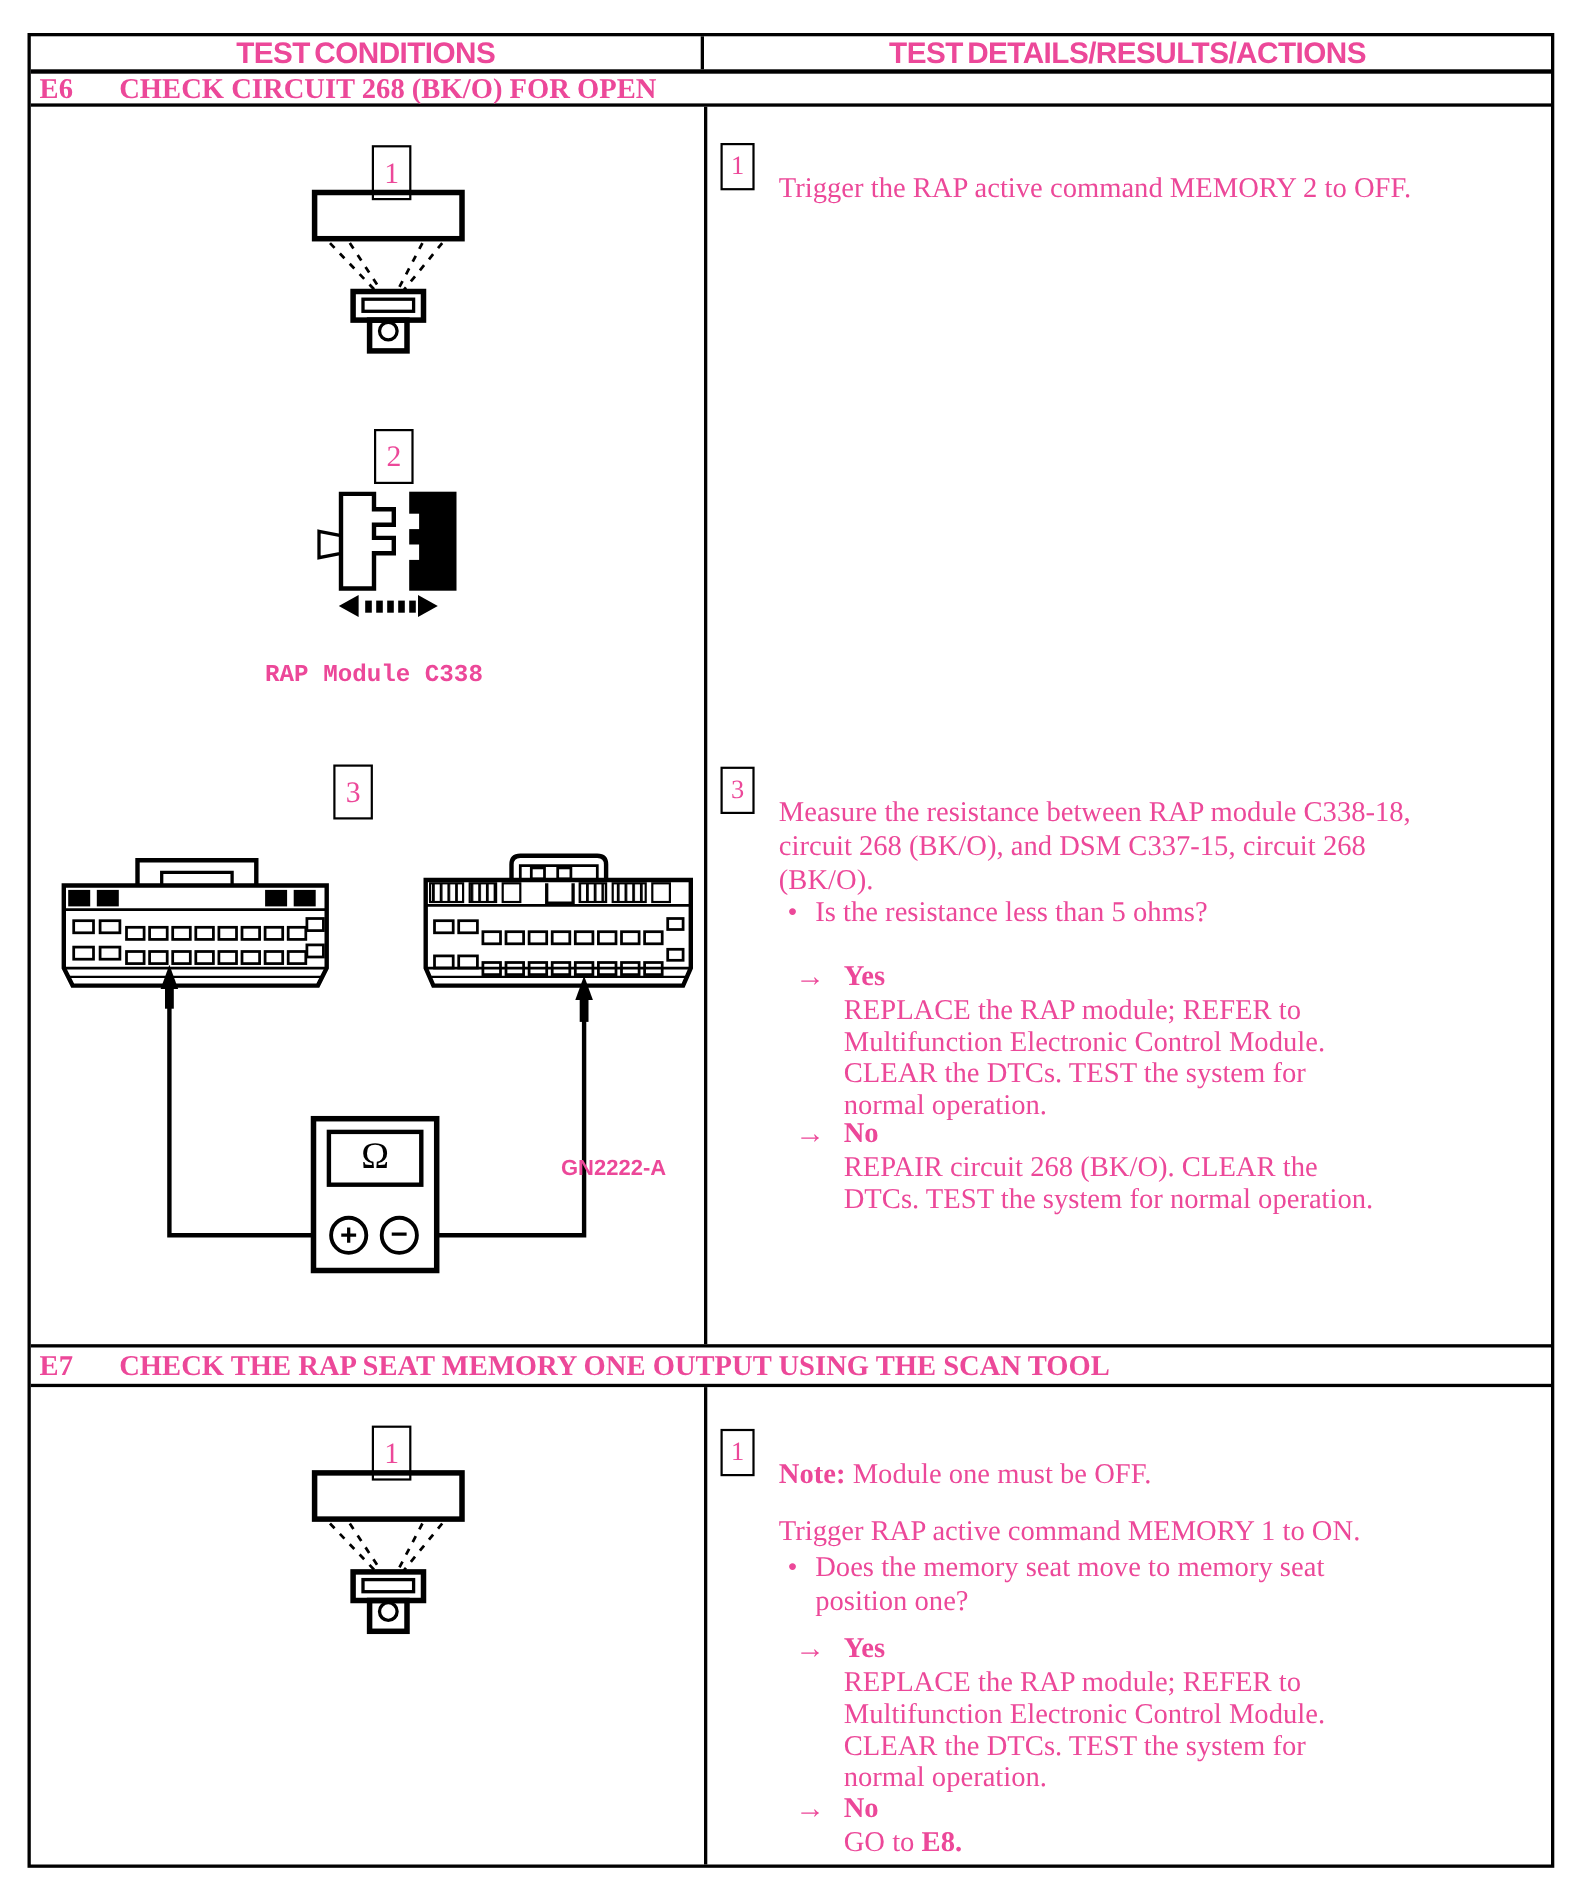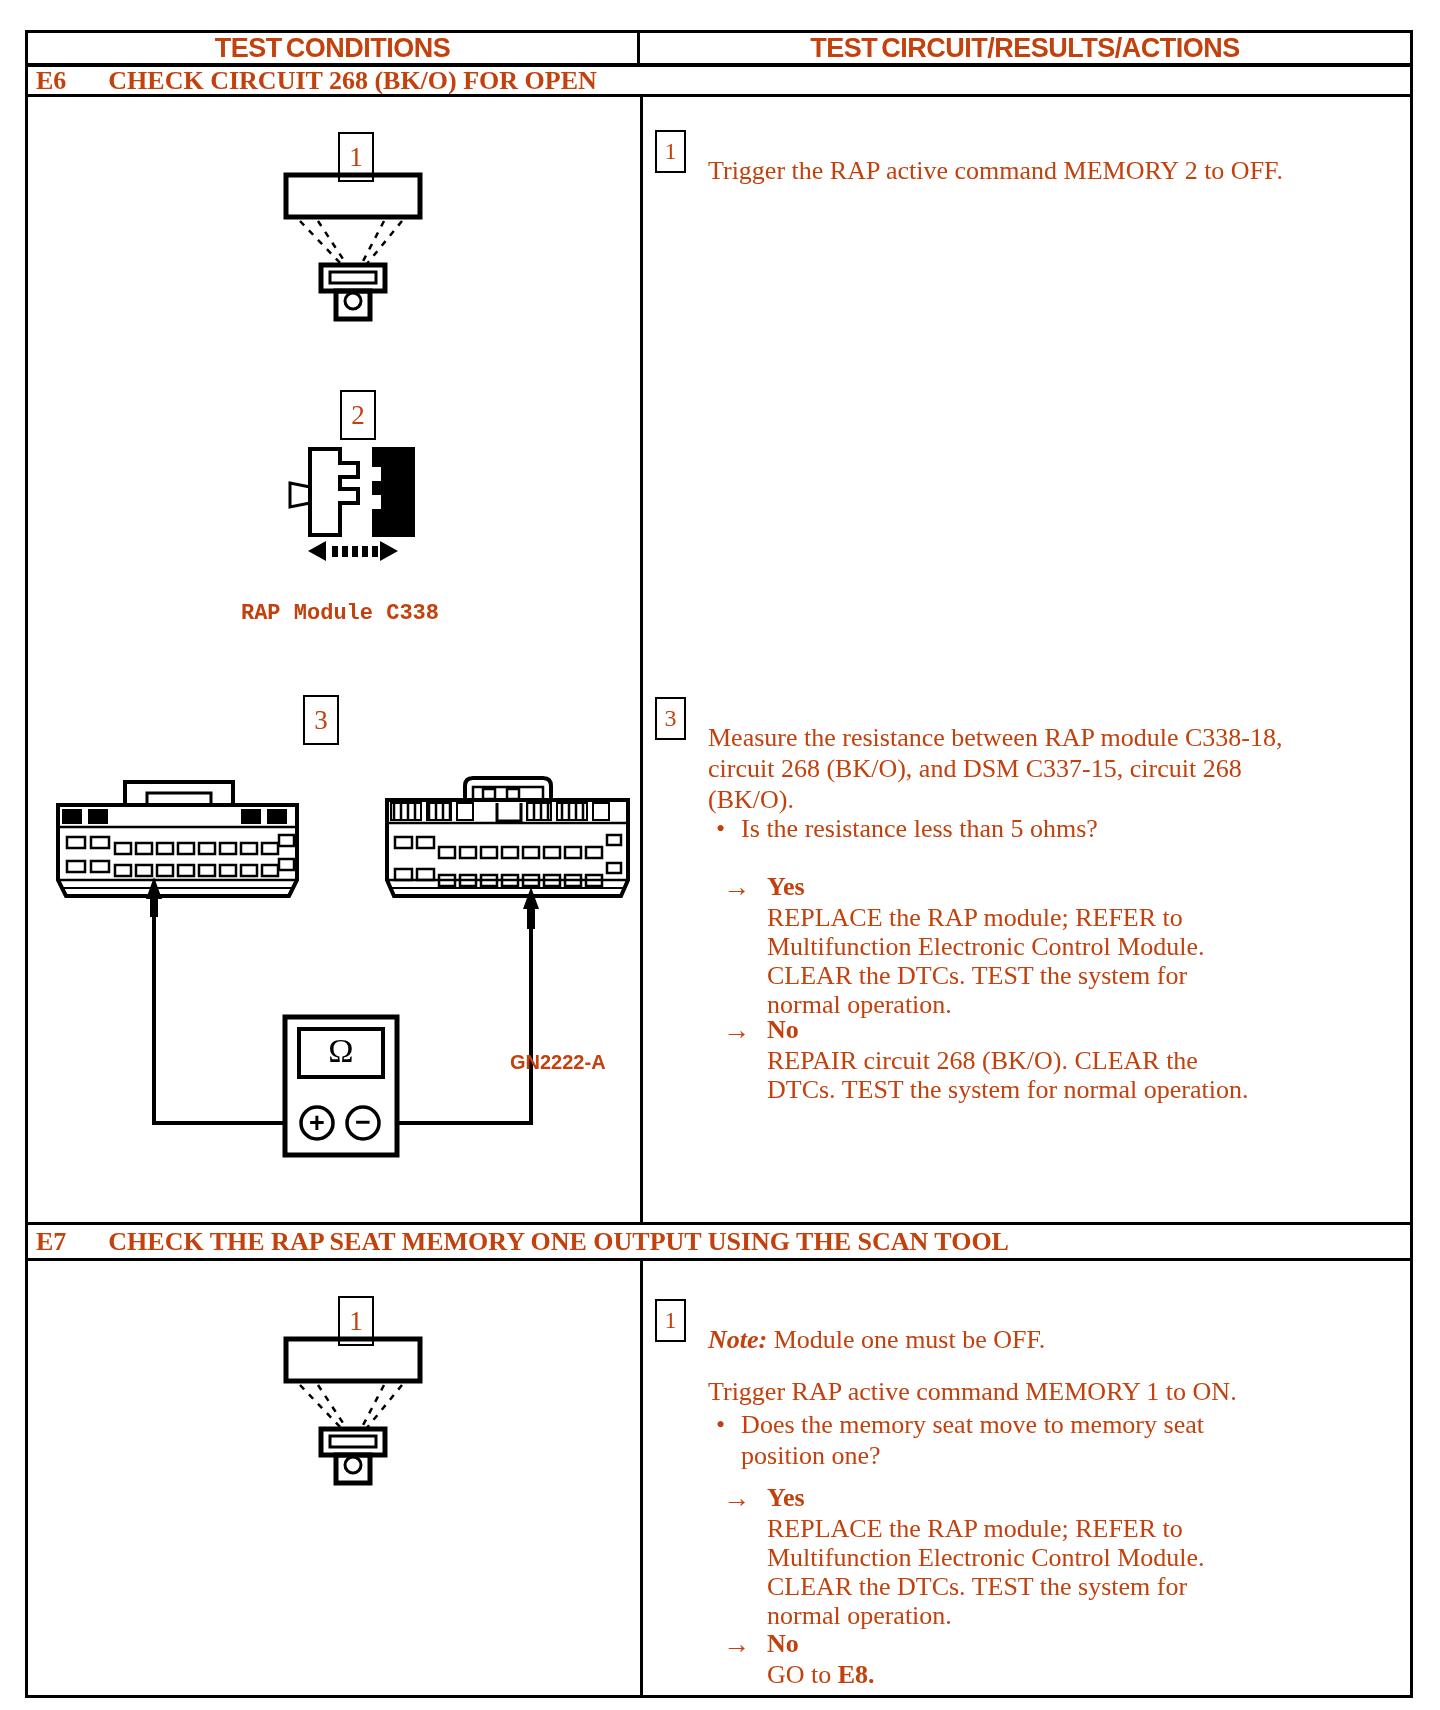--- a/index.html
+++ b/index.html
@@ -1,19 +1,19 @@
 <!DOCTYPE html>
 <html><head>
 <meta charset="utf-8">
 <style>
   * { margin:0; padding:0; box-sizing:border-box; }
   html,body { background:#fff; }
   .page {
     position:relative; width:1172px; height:1710px; background:#fff;
-    font-family:"Liberation Serif", serif; color:#c2410c;padding-left:44px;
+    font-family:"Liberation Serif", serif; color:#ec4899;padding-left:44px;
   }
   .ptable {
     position:absolute; left:25px; top:30px; width:1388px; height:1668px;
     border:3px solid #000; display:flex; flex-direction:column;
   }
   
   .hdr { display:flex; height:34px; border-bottom:4px solid #000; }
   .hdr-cell {
     display:flex; align-items:center; justify-content:center;
     font-family:"Liberation Sans", sans-serif; font-weight:bold;
@@ -46,40 +46,40 @@
   .caption-serif {
     position:absolute; font-weight:bold; font-size:22px; text-align:center; width:220px;font-family:Liberation Mono, monospace;
   }
   .caption-sans {
     position:absolute; font-family:"Liberation Sans", sans-serif; font-weight:bold; font-size:20px;
   }
   
   .step { position:absolute; left:627px; display:flex; gap:22px; align-items:flex-start; }
   .step-text { font-size:26px; line-height:31px; width:610px; padding-top:4px;margin-top:21px; }
   .note-line { margin-bottom:21px; }
-  .note-label { font-weight:bold;font-style:italic; }
+  .note-label { font-weight:bold; }
   .question { position:absolute; left:688px; display:flex; gap:16px; }
   .q-bullet { font-size:26px; line-height:31px; }
   .q-text { font-size:26px; line-height:31px; width:490px; }
   .answer { position:absolute; left:695px; display:flex; gap:16px; }
   .arrow-glyph { font-size:27px; line-height:30px; width:28px; }
   .ans-label { font-weight:bold; font-size:26px; line-height:30px; }
   .ans-action { font-size:26px; line-height:29px; width:500px; margin-top:1px; }
   .bold { font-weight:bold; }
   svg .ln { stroke:#000; fill:none; }
 </style>
 </head>
 <body>
 
 <div class="page">
   <div class="ptable">
 
     <div class="hdr">
       <div class="hdr-cell hdr-left">TEST CONDITIONS</div>
-      <div class="hdr-cell hdr-right">TEST CIRCUIT/RESULTS/ACTIONS</div>
+      <div class="hdr-cell hdr-right">TEST DETAILS/RESULTS/ACTIONS</div>
     </div>
 
     <div class="trow trow-e6">
       <span>E6</span>
       <span>CHECK CIRCUIT 268 (BK/O) FOR OPEN</span>
     </div>
 
     <div class="rbody rbody-e6">
       <div class="vdivider"></div>
 

